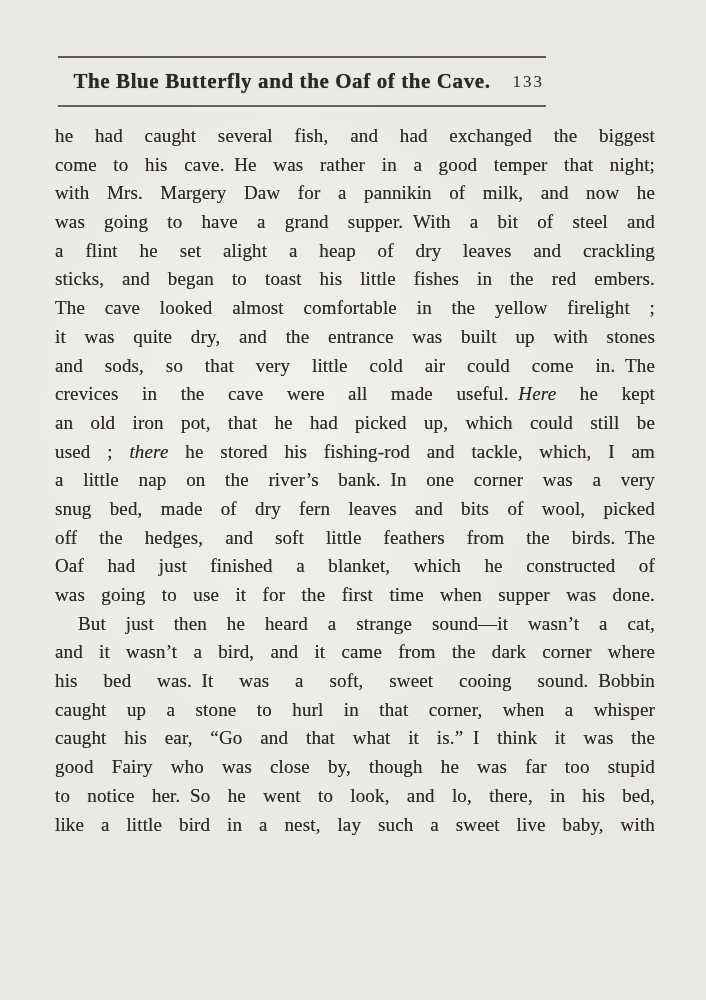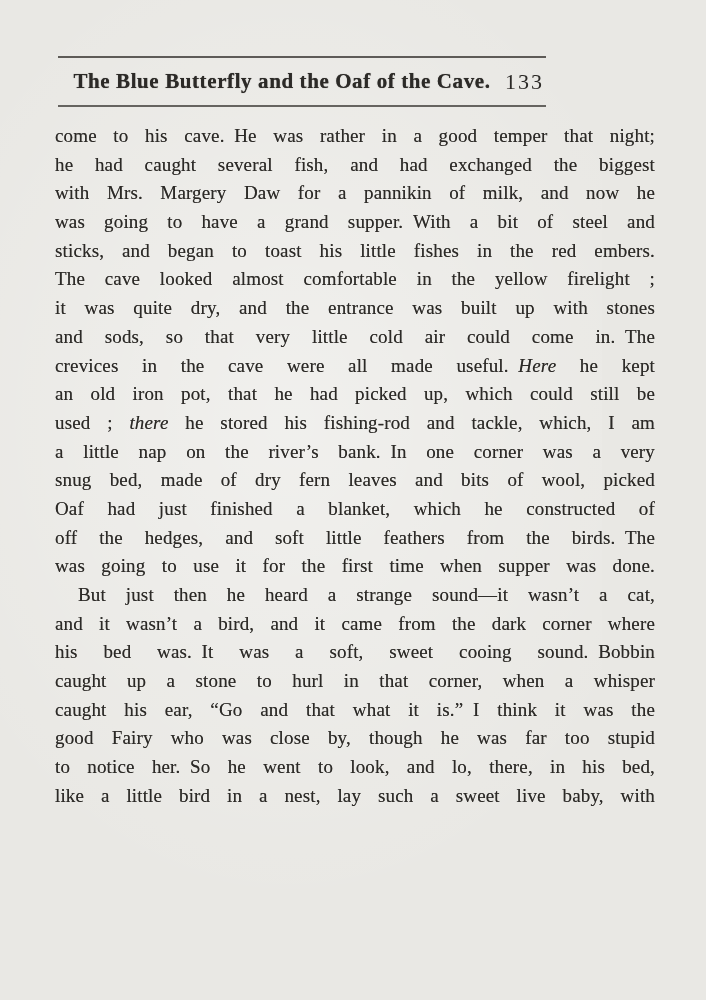--- a/index.html
+++ b/index.html
@@ -45,21 +45,21 @@
     font-size: 21px;
     letter-spacing: 0.6px;
     text-shadow: 0 0 0.7px rgba(44,42,39,0.85);
     padding-right: 40px; 
   }
   .page-number {
     position: absolute;
     right: 2px;
     top: 50%;
     transform: translateY(-50%);
-    font-size: 22px;
+    font-size: 17px;
     letter-spacing: 2px;
     font-variant-numeric: oldstyle-nums;
   }
   .body-text {
     position: absolute;
     left: 55px;
     top: 122px;
     width: 600px;
     font-size: 19px;
     letter-spacing: 0.15px;
@@ -86,35 +86,36 @@
     <div class="header-line">
       <span class="running-title">The Blue Butterfly and the Oaf of the Cave.</span>
       <span class="page-number">133</span>
     </div>
     <div class="rule rule-bottom"></div>
   </header>
 
   <main class="body-text">
 
     <div class="paragraph">
+      <div class="line">he had caught several fish, and had exchanged the biggest</div>
       <div class="line">come to his cave. He was rather in a good temper that night;</div>
-      <div class="line">he had caught several fish, and had exchanged the biggest</div>
       <div class="line">with Mrs. Margery Daw for a pannikin of milk, and now he</div>
       <div class="line">was going to have a grand supper. With a bit of steel and</div>
+      <div class="line">a flint he set alight a heap of dry leaves and crackling</div>
       <div class="line">sticks, and began to toast his little fishes in the red embers.</div>
       <div class="line">The cave looked almost comfortable in the yellow firelight ;</div>
       <div class="line">it was quite dry, and the entrance was built up with stones</div>
       <div class="line">and sods, so that very little cold air could come in. The</div>
       <div class="line">crevices in the cave were all made useful. <i>Here</i> he kept</div>
       <div class="line">an old iron pot, that he had picked up, which could still be</div>
       <div class="line">used ; <i>there</i> he stored his fishing-rod and tackle, which, I am</div>
       <div class="line">a little nap on the river’s bank. In one corner was a very</div>
       <div class="line">snug bed, made of dry fern leaves and bits of wool, picked</div>
+      <div class="line">off the hedges, and soft little feathers from the birds. The</div>
       <div class="line">Oaf had just finished a blanket, which he constructed of</div>
-      <div class="line">off the hedges, and soft little feathers from the birds. The</div>
       <div class="line">was going to use it for the first time when supper was done.</div>
     </div>
 
     <div class="paragraph">
       <div class="line indent">But just then he heard a strange sound—it wasn’t a cat,</div>
       <div class="line">and it wasn’t a bird, and it came from the dark corner where</div>
       <div class="line">his bed was. It was a soft, sweet cooing sound. Bobbin</div>
       <div class="line">caught up a stone to hurl in that corner, when a whisper</div>
       <div class="line">caught his ear, “Go and that what it is.” I think it was the</div>
       <div class="line">good Fairy who was close by, though he was far too stupid</div>

